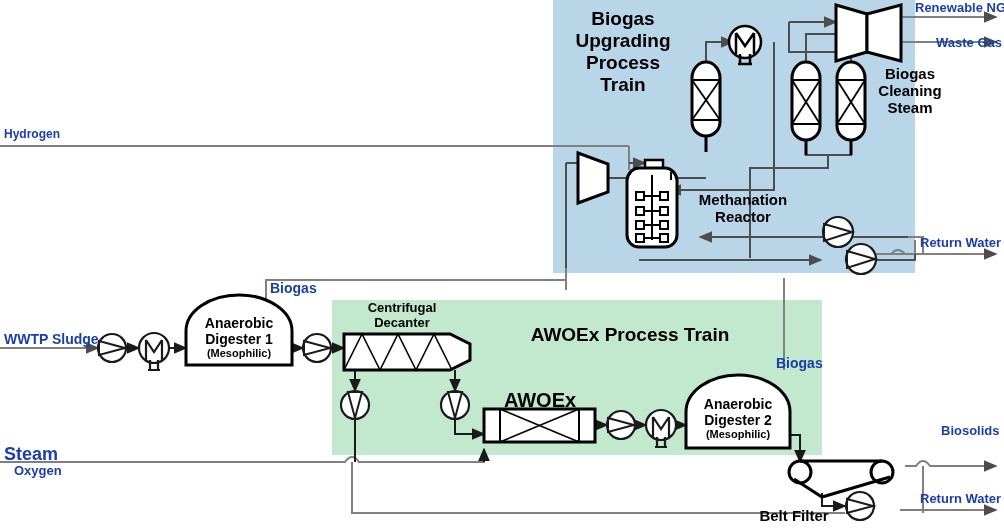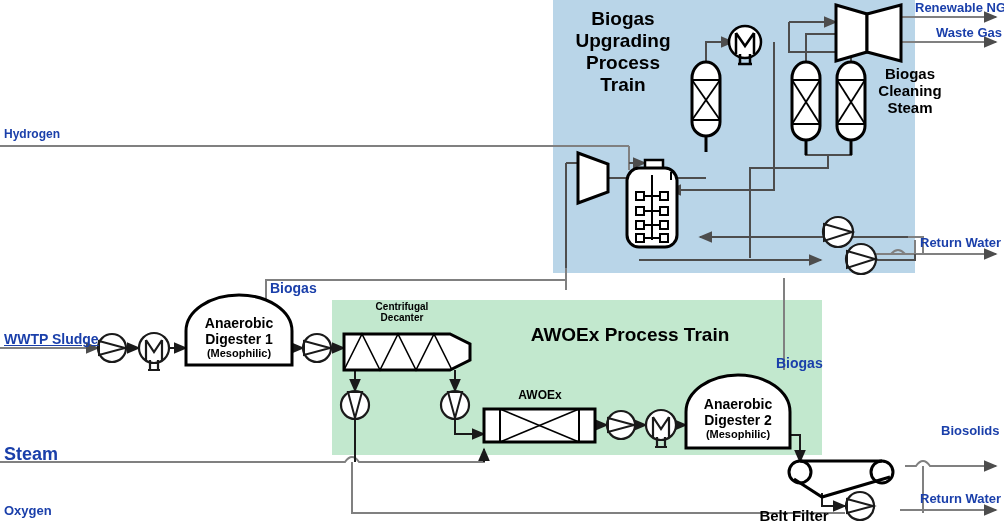--- a/index.html
+++ b/index.html
@@ -280,54 +280,58 @@
   </svg>
 
   <div class="panel-title" style="left:563px;top:8px;width:120px;font-size:19px;">Biogas
 Upgrading
 Process
 Train</div>
 
   <div class="panel-title" style="left:490px;top:324px;width:280px;font-size:19px;text-align:center;">AWOEx Process Train</div>
 
   <div class="lbl" style="left:4px;top:127px;font-size:12px;">Hydrogen</div>
-  <div class="lbl" style="left:4px;top:331px;font-size:14px;text-decoration:underline;">WWTP Sludge</div>
+  <div class="lbl" style="left:4px;top:331px;font-size:14px;">WWTP Sludge</div>
   <div class="lbl" style="left:4px;top:444px;font-size:18px;">Steam</div>
-  <div class="lbl" style="left:4px;top:463px;font-size:13px;margin-top:40px;">Oxygen</div>
+  <div class="lbl" style="left:14px;top:463px;font-size:13px;">Oxygen</div>
 
   <div class="lbl" style="left:915px;top:0px;font-size:13px;">Renewable NG</div>
-  <div class="lbl" style="left:936px;top:25px;font-size:13px;">Waste Gas</div>
+  <div class="lbl" style="left:936px;top:35px;font-size:13px;">Waste Gas</div>
   <div class="lbl" style="left:920px;top:235px;font-size:13px;">Return Water</div>
   <div class="lbl" style="left:941px;top:423px;font-size:13px;">Biosolids</div>
   <div class="lbl" style="left:920px;top:491px;font-size:13px;">Return Water</div>
 
   <div class="lbl" style="left:270px;top:280px;font-size:14px;">Biogas</div>
   <div class="lbl" style="left:776px;top:355px;font-size:14px;">Biogas</div>
 
   <div class="eqlbl" style="left:186px;top:316px;width:106px;font-size:14px;">
     <div>Anaerobic</div>
     <div>Digester 1</div>
     <div style="font-size:11px;">(Mesophilic)</div>
   </div>
 
   <div class="eqlbl" style="left:686px;top:397px;width:104px;font-size:14px;">
     <div>Anaerobic</div>
     <div>Digester 2</div>
     <div style="font-size:11px;">(Mesophilic)</div>
   </div>
 
-  <div class="eqlbl" style="left:347px;top:301px;width:110px;font-size:10px;">
+  <div class="eqlbl" style="left:347px;top:301px;width:110px;font-size:13px;">
     <div>Centrifugal</div>
     <div>Decanter</div>
   </div>
 
-  <div class="eqlbl" style="left:500px;top:389px;width:80px;font-size:12px;">AWOEx</div>
+  <div class="eqlbl" style="left:500px;top:389px;width:80px;font-size:20px;text-decoration:underline;">AWOEx</div>
 
   <div class="eqlbl" style="left:746px;top:508px;width:96px;font-size:15px;">Belt Filter</div>
 
+  <div class="eqlbl" style="left:684px;top:192px;width:118px;font-size:15px;">
+    <div>Methanation</div>
+    <div>Reactor</div>
+  </div>
 
   <div class="eqlbl" style="left:870px;top:66px;width:80px;font-size:15px;">
     <div>Biogas</div>
     <div>Cleaning</div>
     <div>Steam</div>
   </div>
 
 </div>
 
 </body></html>

